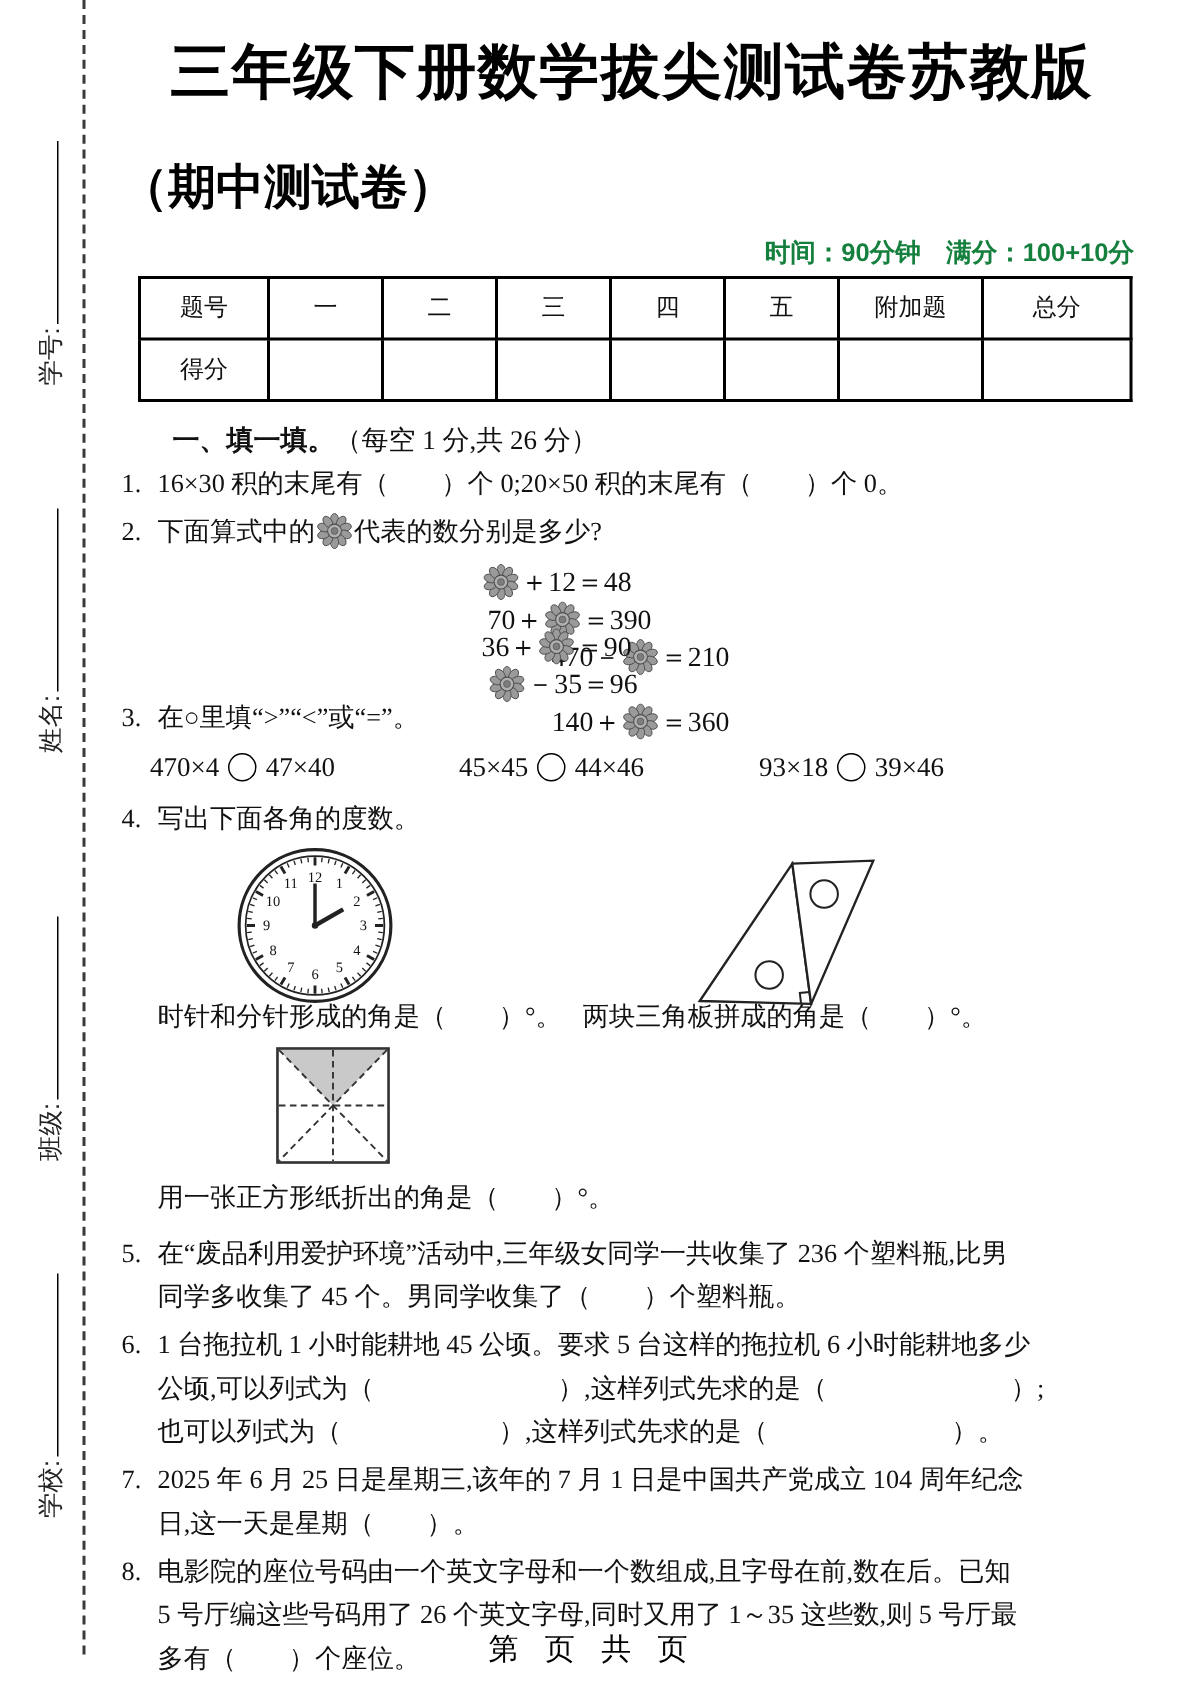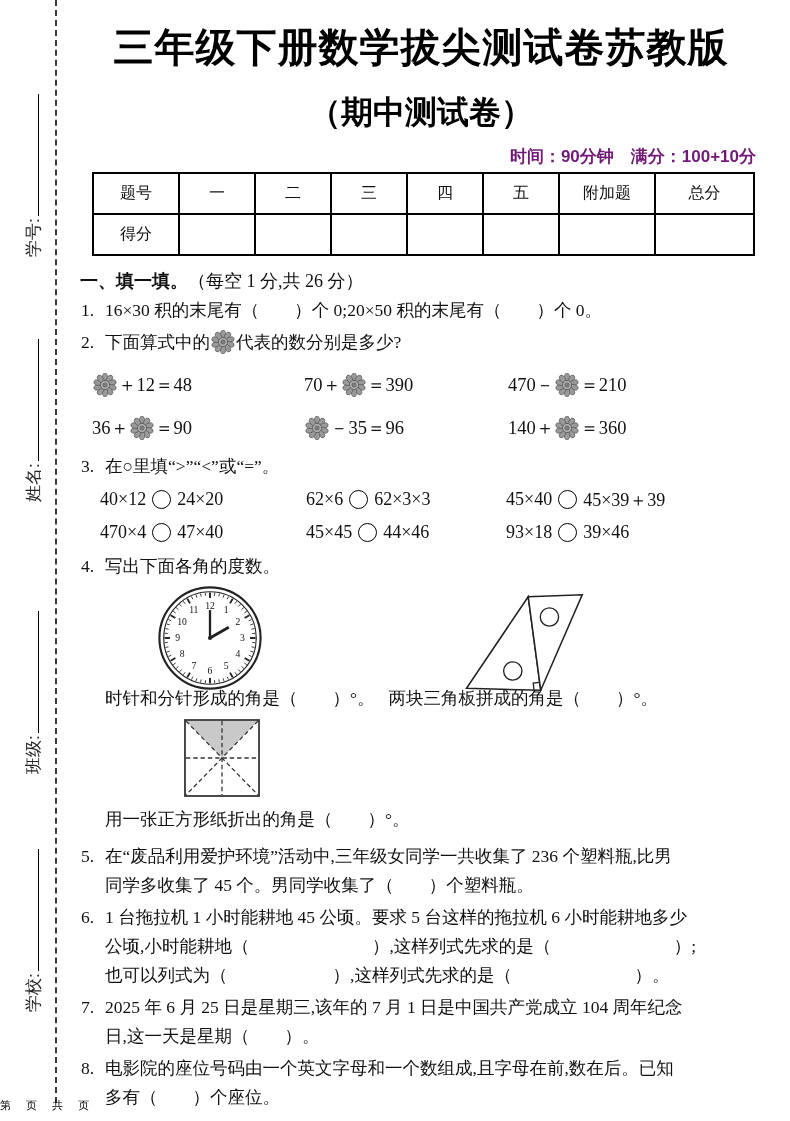--- a/index.html
+++ b/index.html
@@ -29,44 +29,44 @@
     height:14px; margin-left:2px;
   }
   
   .main { position:absolute; left:80px; top:0; width:682px; }
   .title {
     margin-top:20px; text-align:center;
     font-family:"Liberation Sans","DejaVu Sans",sans-serif;
     font-weight:bold; font-size:40px; letter-spacing:1px; color:#000;
   }
   .subtitle {
-    margin-top:16px; text-align:center;
+    margin-top:28px; text-align:left;
     font-family:"Liberation Sans","DejaVu Sans",sans-serif;
     font-weight:bold; font-size:32px; color:#000;
   }
   .meta {
     margin-top:10px; text-align:right; padding-right:6px;
     font-family:"Liberation Sans","DejaVu Sans",sans-serif;
-    font-weight:600; font-size:17px; color:#701a75;
+    font-weight:600; font-size:17px; color:#15803d;
   }
   table.score {
     border-collapse:collapse; margin-top:4px; margin-left:12px;
     width:661px; table-layout:fixed;
   }
   table.score td {
     border:2px solid #000; text-align:center; vertical-align:middle;
     height:41px; font-size:16px; font-weight:500;
   }
   
-  .sec-head { margin-top:13px; font-size:18px; }
+  .sec-head { margin-top:13px; font-size:18px;margin-left:35px; }
   .sec-head .b { font-weight:bold; }
   .q { position:relative; padding-left:25px; font-size:17.5px; line-height:29px; margin-top:3px; white-space:nowrap; }
   .qnum { position:absolute; left:1px; top:0; }
   .eq-grid { margin-left:12px; margin-top:6px; font-size:18.5px; }
-  .eq-row { display:flex; align-items:center; height:43px; }
+  .eq-row { display:flex; align-items:center; height:43px;flex-direction:column; }
   .eq-cell { display:flex; align-items:center; }
   .eq-cell.c1 { width:212px; }
   .eq-cell.c2 { width:204px; }
   .flower-icon { display:inline-block; width:24px; height:24px; margin:0 1px; vertical-align:-6px; }
   .cmp-grid { margin-left:20px; margin-top:2px; font-size:18px; }
   .cmp-row { display:flex; align-items:center; height:33px; }
   .cmp-cell { display:flex; align-items:center; }
   .cmp-cell.c1 { width:206px; }
   .cmp-cell.c2 { width:200px; }
   .cmp-circle {
@@ -75,21 +75,21 @@
   }
   .figures-row { display:flex; align-items:flex-start; margin-top:4px; height:104px; }
   .clock-wrap { margin-left:77px; }
   .tri-wrap { margin-left:186px; margin-top:4px; }
   .cap-row { display:flex; margin-top:-5px; }
   .cap-row .cap2 { margin-left:14px; }
   .square-wrap { margin-left:104px; margin-top:6px; height:80px; }
   .cap-single { margin-top:6px; }
   .footer {
     position:absolute; bottom:8px; left:0; width:100%;
-    text-align:left; font-size:11px; letter-spacing:6px; color:#000;
+    text-align:center; font-size:20px; letter-spacing:6px; color:#000;
     font-family:"Liberation Sans","DejaVu Sans",sans-serif;
   }
   svg { display:block; }
 </style>
 </head>
 <body>
 
 <div class="page">
 
   <div class="seal-line"></div>
@@ -312,37 +312,20 @@
             <span>＝360</span>
           </div>
       </div>
     </div>
 
     <div class="q">
       <span class="qnum">3.</span>
       <span>在○里填“&gt;”“&lt;”或“=”。</span>
     </div>
     <div class="cmp-grid">
-      <div class="cmp-row">
-        <div class="cmp-cell c1">
-            <span>40×12</span>
-            <span class="cmp-circle"></span>
-            <span>24×20</span>
-          </div>
-        <div class="cmp-cell c2">
-            <span>62×6</span>
-            <span class="cmp-circle"></span>
-            <span>62×3×3</span>
-          </div>
-        <div class="cmp-cell">
-            <span>45×40</span>
-            <span class="cmp-circle"></span>
-            <span>45×39＋39</span>
-          </div>
-      </div>
       <div class="cmp-row">
         <div class="cmp-cell c1">
             <span>470×4</span>
             <span class="cmp-circle"></span>
             <span>47×40</span>
           </div>
         <div class="cmp-cell c2">
             <span>45×45</span>
             <span class="cmp-circle"></span>
             <span>44×46</span>
@@ -477,32 +460,33 @@
 
     <div class="q" style="margin-top:8px">
       <span class="qnum">5.</span>
       <div>在“废品利用爱护环境”活动中,三年级女同学一共收集了 236 个塑料瓶,比男</div>
       <div>同学多收集了 45 个。男同学收集了（　　）个塑料瓶。</div>
     </div>
 
     <div class="q">
       <span class="qnum">6.</span>
       <div>1 台拖拉机 1 小时能耕地 45 公顷。要求 5 台这样的拖拉机 6 小时能耕地多少</div>
-      <div>公顷,小时能耕地（　　　　　　　）,这样列式先求的是（　　　　　　　）;</div>
+      <div>公顷,可以列式为（　　　　　　　）,这样列式先求的是（　　　　　　　）;</div>
       <div>也可以列式为（　　　　　　）,这样列式先求的是（　　　　　　　）。</div>
     </div>
 
     <div class="q">
       <span class="qnum">7.</span>
       <div>2025 年 6 月 25 日是星期三,该年的 7 月 1 日是中国共产党成立 104 周年纪念</div>
       <div>日,这一天是星期（　　）。</div>
     </div>
 
     <div class="q">
       <span class="qnum">8.</span>
       <div>电影院的座位号码由一个英文字母和一个数组成,且字母在前,数在后。已知</div>
+      <div>5 号厅编这些号码用了 26 个英文字母,同时又用了 1～35 这些数,则 5 号厅最</div>
       <div>多有（　　）个座位。</div>
     </div>
 
   </div>
 
   <div class="footer">第 页 共 页</div>
 </div>
 
 </body></html>

